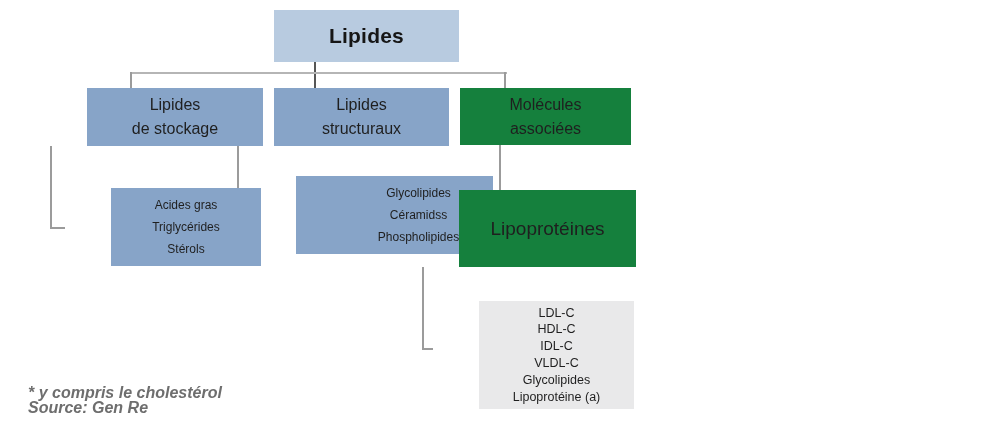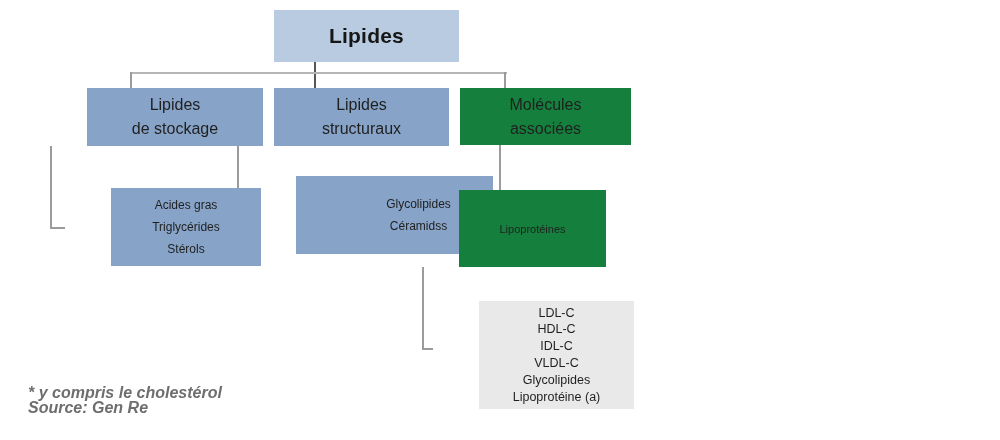--- a/index.html
+++ b/index.html
@@ -35,21 +35,21 @@
     color: #161616;
   }
   .lvl2 { font-size: 16px; line-height: 24px; }
   .box-storage    { left: 41px;  top: 88px; width: 176px; height: 58px; }
   .box-structural { left: 228px; top: 88px; width: 175px; height: 58px; }
   .box-associated { left: 414px; top: 88px; width: 171px; height: 57px; }
 
   .lvl3 { font-size: 12px; line-height: 22px; }
   .box-storage-items    { left: 65px;  top: 188px; width: 150px; height: 78px; }
   .box-structural-items { left: 250px; top: 176px; width: 149px; height: 78px; padding-left: 48px; }
-  .box-lipoproteins     { left: 413px; top: 190px; width: 147px; height: 77px; font-size: 11px; }
+  .box-lipoproteins     { left: 413px; top: 190px; width: 177px; height: 77px; font-size: 19px; }
 
   .box-lipoprotein-types {
     left: 433px; top: 301px; width: 155px; height: 108px;
     font-size: 12.5px; line-height: 16.8px;
     background: #e9e9ea;
   }
 
   .line { position: absolute; }
   .line-light { background: #b5b5b5; }
   .line-mid   { background: #9b9b9b; }
@@ -113,20 +113,21 @@
   </div>
 
   <div class="box box-blue lvl3 box-storage-items">
     <div>Acides gras</div>
     <div>Triglycérides</div>
     <div>Stérols</div>
   </div>
   <div class="box box-blue lvl3 box-structural-items">
     <div>Glycolipides</div>
     <div>Céramidss</div>
+    <div>Phospholipides</div>
   </div>
   <div class="box box-gray lvl3 box-lipoproteins">
     <div>Lipoprotéines</div>
   </div>
 
   <div class="box box-gray box-lipoprotein-types">
     <div>LDL-C</div>
     <div>HDL-C</div>
     <div>IDL-C</div>
     <div>VLDL-C</div>

